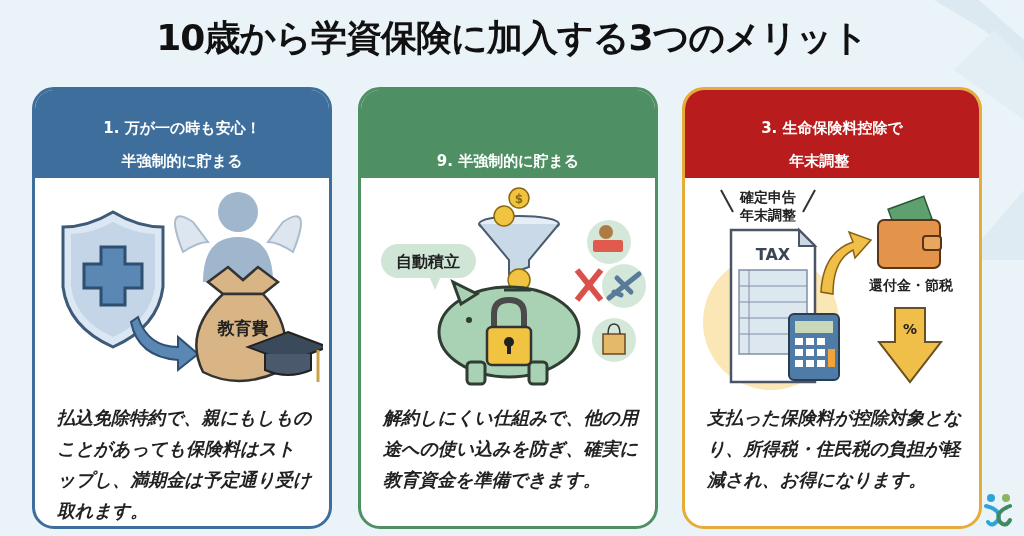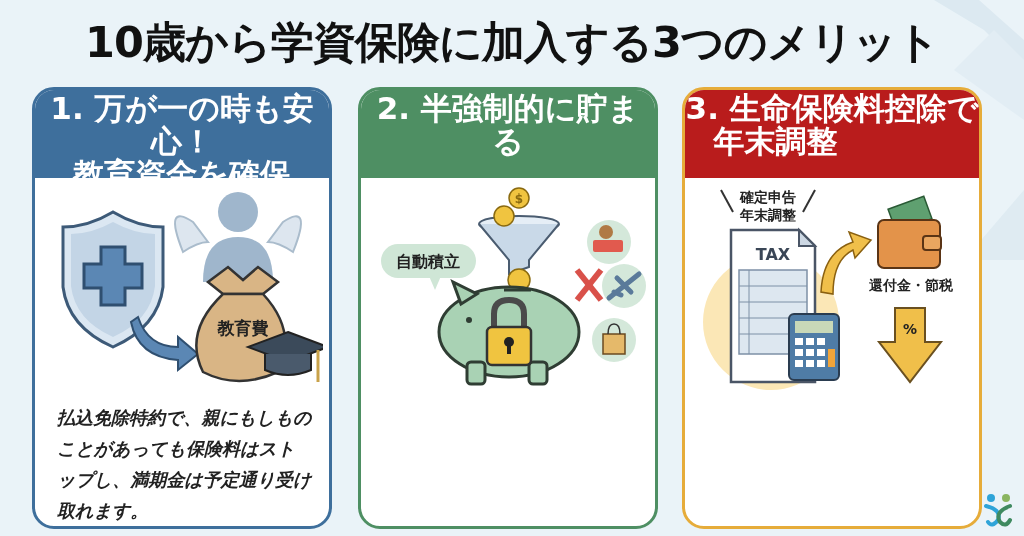--- a/index.html
+++ b/index.html
@@ -8,31 +8,31 @@
     font-family: "DejaVu Sans", "Liberation Sans", sans-serif;
     background: #eaf3f8;
     position: relative;
   }
   .bg-deco {
     position: absolute; top: 0; right: 0; width: 90px; height: 260px;
     pointer-events: none;
   }
   .title {
     position: absolute; top: 14px; left: 0; width: 1024px;
-    text-align: center; font-size: 43px; font-weight: bold; color: #111;
+    text-align: center; font-size: 36px; font-weight: bold; color: #111;
     letter-spacing: -1px;
   }
   .card {
     position: absolute; top: 87px; height: 442px; width: 300px;
     border-radius: 22px; border: 3px solid; overflow: hidden;
     background: #fff;
   }
   .card-head {
-    height: 88px; display: flex; align-items: flex-start; justify-content: center;
-    text-align: center; color: #fff; font-weight: bold; font-size: 31px; line-height: 33px;
+    height: 88px; display: flex; align-items: flex-end; justify-content: center;
+    text-align: center; color: #fff; font-weight: bold; font-size: 15px; line-height: 33px;
     padding-top: 2px;
   }
   .card-head .lines { display: block; }
   .card-illus { position: absolute; top: 92px; left: 8px; right: 8px; height: 212px; }
   .card-text {
     position: absolute; top: 312px; left: 22px; right: 16px;
     font-size: 18px; line-height: 31px; font-weight: bold; color: #222; font-style: italic;
   }
   .c1 { left: 32px; border-color: #3e6f9c; }
   .c1 .card-head { background: #3e6f9c; }
@@ -51,21 +51,21 @@
   <polygon points="20,70 60,30 90,60 90,120" fill="#e2edf4"></polygon>
   <polygon points="30,260 90,190 90,260" fill="#dfebf2"></polygon>
 </svg>
 
 <h1 class="title">10歳から学資保険に加入する3つのメリット</h1>
 
 <div class="card c1">
   <div class="card-head">
     <div>
       <span class="lines">1. 万が一の時も安心！</span>
-      <span class="lines">教育資金を確保</span>
+      <span class="lines">半強制的に貯まる</span>
     </div>
   </div>
   <svg class="card-illus" viewBox="0 0 280 212">
     <g>
       <path d="M150 40 Q120 20 140 70 Q155 60 165 60Z" fill="#dde6ef" stroke="#aabccc" stroke-width="2"></path>
       <path d="M240 40 Q270 20 250 70 Q235 60 225 60Z" fill="#dde6ef" stroke="#aabccc" stroke-width="2"></path>
       <circle cx="195" cy="30" r="20" fill="#9fb6cc"></circle>
       <path d="M160 100 Q160 55 195 55 Q230 55 230 100Z" fill="#9fb6cc"></path>
     </g>
     <g>
@@ -84,21 +84,21 @@
       <path d="M222 172 L222 188 Q245 198 268 188 L268 172" fill="#4a5a6c" stroke="#222" stroke-width="2"></path>
       <line x1="275" y1="168" x2="275" y2="200" stroke="#c9a24a" stroke-width="3"></line>
     </g>
   </svg>
   <p class="card-text">払込免除特約で、親にもしものことがあっても保険料はストップし、満期金は予定通り受け取れます。</p>
 </div>
 
 <div class="card c2">
   <div class="card-head">
     <div>
-      <span class="lines">2. 半強制的に貯まる</span>
+      <span class="lines">9. 半強制的に貯まる</span>
     </div>
   </div>
   <svg class="card-illus" viewBox="0 0 280 212">
     <g>
       <rect x="12" y="62" width="95" height="34" rx="17" fill="#cfe6d6"></rect>
       <polygon points="60,94 72,94 66,108" fill="#cfe6d6"></polygon>
       <text x="59" y="85" text-anchor="middle" font-size="16" fill="#222">自動積立</text>
     </g>
     <g>
       <ellipse cx="150" cy="42" rx="40" ry="8" fill="#e5eef6" stroke="#4a5c70" stroke-width="2"></ellipse>
@@ -136,20 +136,21 @@
     <g>
       <circle cx="255" cy="104" r="22" fill="#d4e8da"></circle>
       <path d="M240 116 L270 92 M248 96 L262 110 M245 110 L252 113" stroke="#5a7a9a" stroke-width="5" stroke-linecap="round"></path>
     </g>
     <g>
       <circle cx="245" cy="158" r="22" fill="#d4e8da"></circle>
       <rect x="234" y="152" width="22" height="20" fill="#e5b96a" stroke="#6a4a20" stroke-width="1.5"></rect>
       <path d="M239 152 Q239 142 245 142 Q251 142 251 152" fill="none" stroke="#333" stroke-width="1.5"></path>
     </g>
   </svg>
+  <p class="card-text">解約しにくい仕組みで、他の用途への使い込みを防ぎ、確実に教育資金を準備できます。</p>
 </div>
 
 <div class="card c3">
   <div class="card-head">
     <div style="text-align:left;">
       <span class="lines">3. 生命保険料控除で</span>
       <span class="lines" style="padding-left:28px;">年末調整</span>
     </div>
   </div>
   <svg class="card-illus" viewBox="0 0 280 212">
@@ -192,20 +193,21 @@
       <rect x="198" y="20" width="38" height="24" fill="#5fa070" stroke="#2a5a35" stroke-width="1.5" transform="rotate(-20 217 32)"></rect>
       <rect x="185" y="38" width="62" height="48" rx="6" fill="#e3934a" stroke="#5a3415" stroke-width="2"></rect>
       <rect x="230" y="54" width="18" height="14" rx="3" fill="#e9a660" stroke="#5a3415" stroke-width="2"></rect>
     </g>
     <text x="218" y="108" text-anchor="middle" font-size="14" fill="#222">還付金・節税</text>
     <g>
       <path d="M202 126 L232 126 L232 160 L248 160 L217 200 L186 160 L202 160Z" fill="#f0bf4a" stroke="#6a5020" stroke-width="2"></path>
       <text x="217" y="152" text-anchor="middle" font-size="14" fill="#222">%</text>
     </g>
   </svg>
+  <p class="card-text">支払った保険料が控除対象となり、所得税・住民税の負担が軽減され、お得になります。</p>
 </div>
 
 <svg class="logo" viewBox="0 0 40 40">
   <circle cx="13" cy="6" r="4" fill="#2fa4d8"></circle>
   <circle cx="28" cy="6" r="4" fill="#8ab560"></circle>
   <path d="M8 14 Q24 18 20 28 Q14 36 10 30" fill="none" stroke="#2fa4d8" stroke-width="4" stroke-linecap="round"></path>
   <path d="M32 14 Q16 20 22 30 Q28 36 32 28" fill="none" stroke="#3f8a60" stroke-width="4" stroke-linecap="round"></path>
 </svg>
 
 </body></html>

